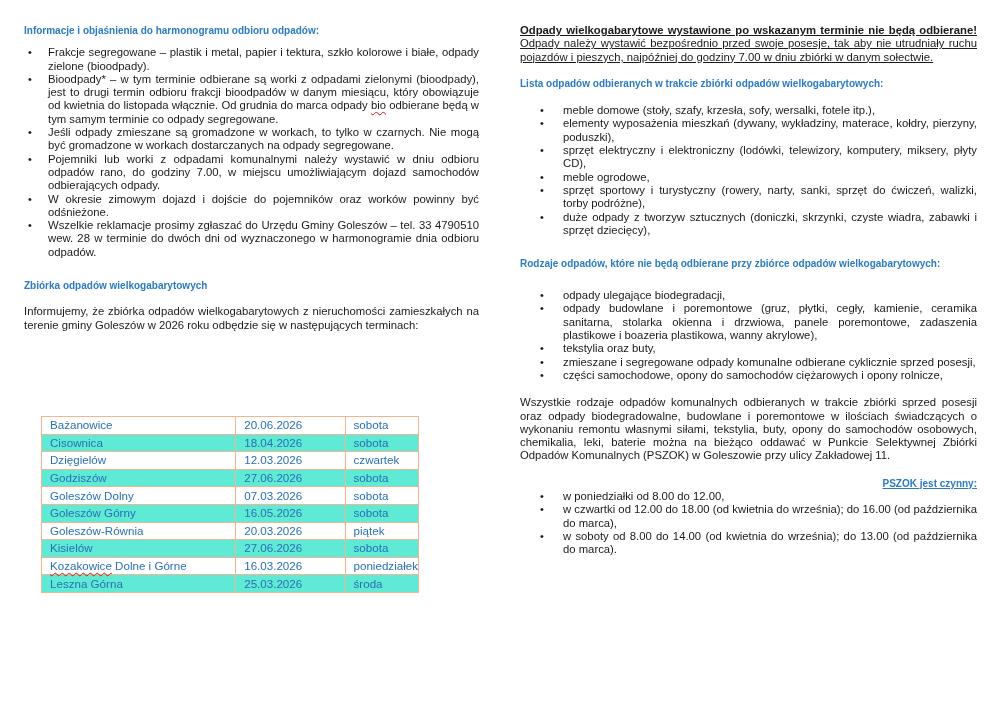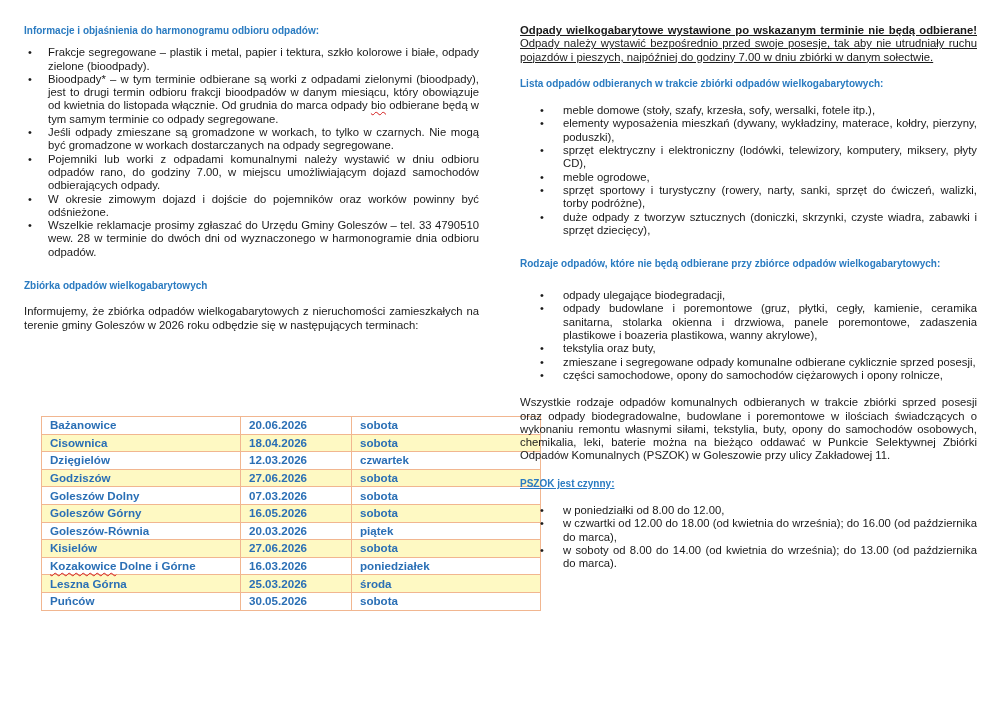--- a/index.html
+++ b/index.html
@@ -13,24 +13,24 @@
   ul { margin: 0; padding: 0; list-style: none; }
   li { position: relative; text-align: justify; }
   li::before { content: "\2022"; position: absolute; color: #1a1a1a; font-size: 11px; }
   #left ul li { padding-left: 24px; }
   #left ul li::before { left: 4px; }
   #right ul li { padding-left: 43px; }
   #right ul li::before { left: 20px; }
   .b { font-weight: bold; }
   .squiggle { text-decoration: underline wavy #d21b1b; text-decoration-thickness: 1px; text-underline-offset: 2px; }
   .ul-link { text-decoration: underline; color: #2a7bc1; font-weight: bold; }
-  table { border-collapse: collapse; position: absolute; left: 17px; width: 500px; font-weight: bold; color: #2a6fb5; font-size: 11.6px; }
+  table { border-collapse: collapse; position: absolute; left: 17px; width: 378px; font-weight: normal; color: #2a6fb5; font-size: 11.6px; }
   td { border: 1px solid #f1b690; height: 16.6px; padding: 0 0 0 8px; line-height: 16px; }
   tr.odd td { background: #ffffff; }
-  tr.even td { background: #fef9c3; }
+  tr.even td { background: #5eead4; }
   td.c1 { width: 190px; }
   td.c2 { width: 102px; }
 </style>
 </head>
 <body>
 
 <div id="left" class="col">
   <h2 class="h-blue" style="margin-top:24px;">Informacje i objaśnienia do harmonogramu odbioru odpadów:</h2>
   <ul style="margin-top:9px;">
     <li>Frakcje segregowane – plastik i metal, papier i tektura, szkło kolorowe i białe, odpady zielone (bioodpady).</li>
@@ -87,25 +87,20 @@
         <tr class="odd">
           <td class="c1"><span class="squiggle">Kozakowice</span><span> Dolne i Górne</span></td>
           <td class="c2">16.03.2026</td>
           <td>poniedziałek</td>
         </tr>
         <tr class="even">
           <td class="c1">Leszna Górna</td>
           <td class="c2">25.03.2026</td>
           <td>środa</td>
         </tr>
-        <tr class="odd">
-          <td class="c1">Puńców</td>
-          <td class="c2">30.05.2026</td>
-          <td>sobota</td>
-        </tr>
       </tbody>
   </table>
 </div>
 
 <div id="right" class="col">
   <p style="margin-top:24px;text-decoration:underline;"><span class="b">Odpady wielkogabarytowe wystawione po wskazanym terminie nie będą odbierane!</span><span> Odpady należy wystawić bezpośrednio przed swoje posesje, tak aby nie utrudniały ruchu pojazdów i pieszych, najpóźniej do godziny 7.00 w dniu zbiórki w danym sołectwie.</span></p>
   <h2 class="h-blue" style="margin-top:13px;">Lista odpadów odbieranych w trakcie zbiórki odpadów wielkogabarytowych:</h2>
   <ul style="margin-top:14px;">
     <li>meble domowe (stoły, szafy, krzesła, sofy, wersalki, fotele itp.),</li>
     <li>elementy wyposażenia mieszkań (dywany, wykładziny, materace, kołdry, pierzyny, poduszki),</li>
@@ -116,19 +111,19 @@
   </ul>
   <h2 class="h-blue" style="margin-top:16px; text-align:justify; text-align-last:left; line-height:22px;">Rodzaje odpadów, które nie będą odbierane przy zbiórce odpadów wielkogabarytowych:</h2>
   <ul style="margin-top:14px;">
     <li>odpady ulegające biodegradacji,</li>
     <li>odpady budowlane i poremontowe (gruz, płytki, cegły, kamienie, ceramika sanitarna, stolarka okienna i drzwiowa, panele poremontowe, zadaszenia plastikowe i boazeria plastikowa, wanny akrylowe),</li>
     <li>tekstylia oraz buty,</li>
     <li>zmieszane i segregowane odpady komunalne odbierane cyklicznie sprzed posesji,</li>
     <li>części samochodowe, opony do samochodów ciężarowych i opony rolnicze,</li>
   </ul>
   <p style="margin-top:14px;">Wszystkie rodzaje odpadów komunalnych odbieranych w trakcie zbiórki sprzed posesji oraz odpady biodegradowalne, budowlane i poremontowe w ilościach świadczących o wykonaniu remontu własnymi siłami, tekstylia, buty, opony do samochodów osobowych, chemikalia, leki, baterie można na bieżąco oddawać w Punkcie Selektywnej Zbiórki Odpadów Komunalnych (PSZOK) w Goleszowie przy ulicy Zakładowej 11.</p>
-  <h2 class="h-blue ul-link" style="margin-top:14px;">PSZOK jest czynny:</h2>
-  <ul style="margin-top:14px;">
+  <h2 class="h-blue ul-link" style="margin-top:14px;text-align:right;">PSZOK jest czynny:</h2>
+  <ul style="">
     <li>w poniedziałki od 8.00 do 12.00,</li>
     <li>w czwartki od 12.00 do 18.00 (od kwietnia do września); do 16.00 (od października do marca),</li>
     <li>w soboty od 8.00 do 14.00 (od kwietnia do września); do 13.00 (od października do marca).</li>
   </ul>
 </div>
 
 </body></html>

